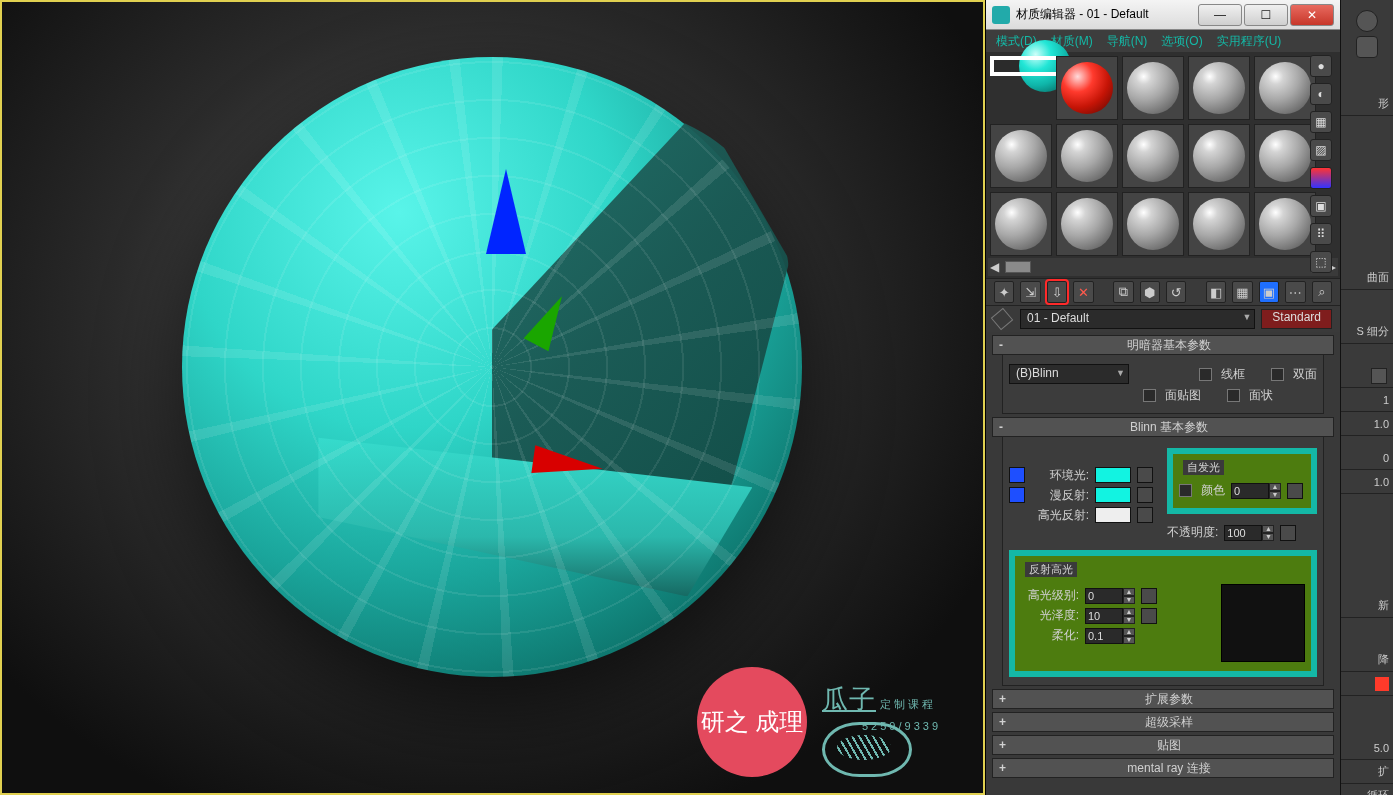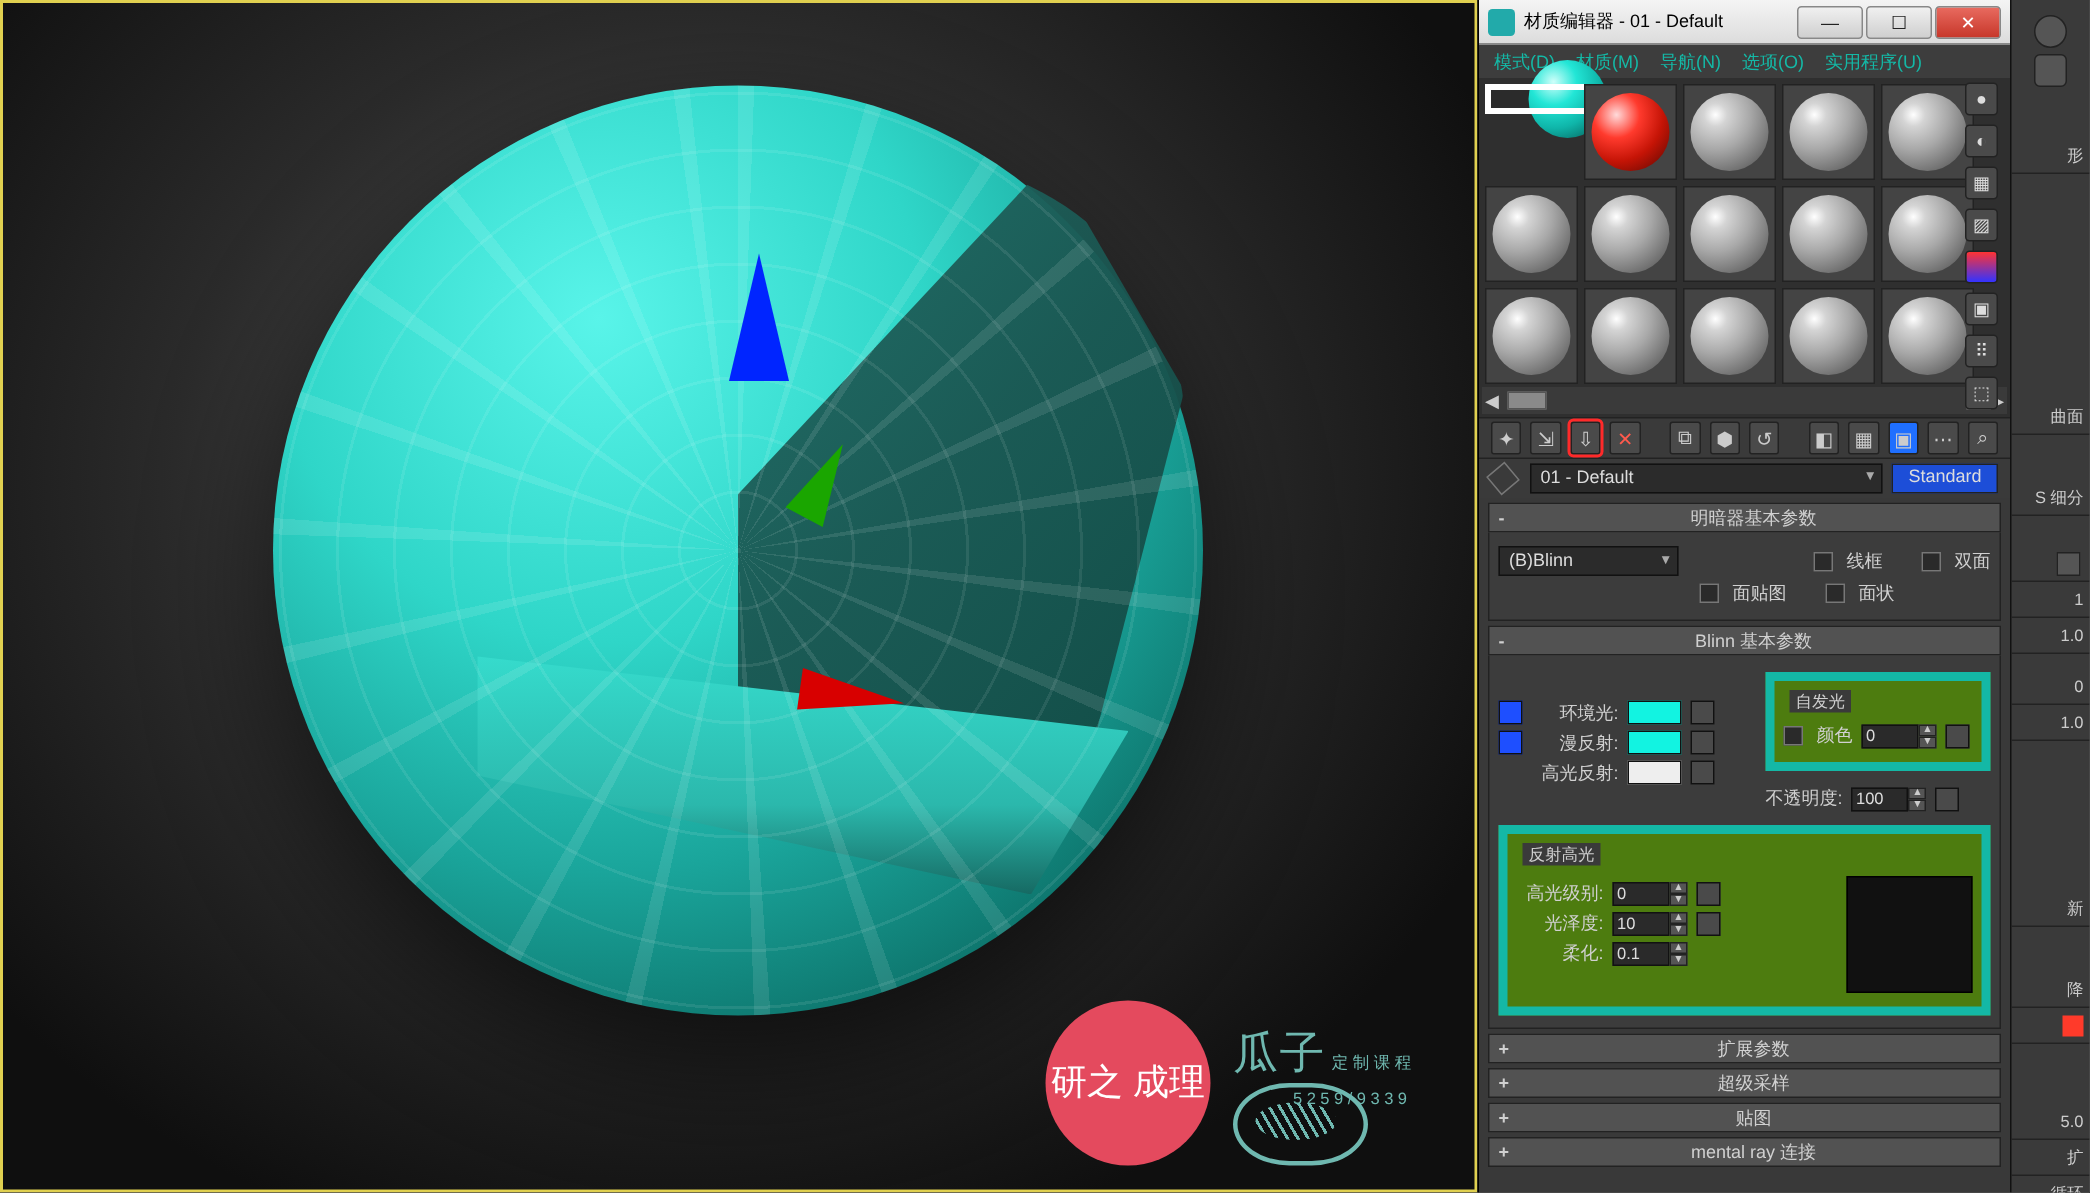--- a/index.html
+++ b/index.html
@@ -45,21 +45,21 @@
   .arrow.green{left:57%; top:38%; width:0; height:0; border-left:14px solid transparent;border-right:14px solid transparent;border-bottom:55px solid #1aa600; transform:rotate(28deg);}
   .arrow.red  {left:60%; top:60%; width:0; height:0; border-left:14px solid transparent;border-right:14px solid transparent;border-bottom:70px solid #d80000; transform:rotate(98deg);}
 
   
   .wm-circle{
     position:absolute; left:695px; top:665px; width:110px; height:110px;border-radius:50%;
     background:#e44a5e; color:#fff; display:flex;align-items:center;justify-content:center;
     font-size:24px; writing-mode:horizontal-tb; line-height:1.1; text-align:center;
   }
   .wm-badge{ position:absolute; left:820px; top:680px; color:#6fb8b0; text-align:left; font-size:14px;}
-  .wm-badge .h{font-size:30px; letter-spacing:1px;}
+  .wm-badge .h{font-size:26px; letter-spacing:1px;text-decoration:underline;}
   .wm-badge .s{font-size:11px; letter-spacing:3px; color:#6fb8b0;}
   .seed{
     position:absolute; left:820px; top:720px; width:90px;height:55px;border:3px solid #6fb8b0;border-radius:50%/60%;
   }
   .seed::after{content:""; position:absolute;inset:10px 18px 14px 12px;border-radius:50%;background:repeating-linear-gradient(60deg,#6fb8b0 0 2px,transparent 2px 6px);}
 
   
   .me {
     position: absolute; left: 985px; top: 0; width: 355px; height: 795px;
     background:#393939; color:#d0d0d0; font-size:12px;
@@ -94,26 +94,26 @@
   .tools{height:28px;display:flex;align-items:center;gap:6px;padding:0 8px;background:#3a3a3a;border-top:1px solid #222;border-bottom:1px solid #222;}
   .tbtn{width:22px;height:22px;background:#4a4a4a;border:1px solid #222;border-radius:2px;display:flex;align-items:center;justify-content:center;color:#ccc;font-size:13px;cursor:pointer;}
   .tbtn.hot{outline:2px solid #ff2a2a;}
   .tbtn.blue{background:#1f6fff;}
   .tbtn.del{color:#ff5a4d;}
 
   .namebar{height:26px;display:flex;align-items:center;gap:6px;padding:0 8px;background:#3a3a3a;}
   .pick{width:16px;height:16px;border:1px solid #777;transform:rotate(-40deg);margin-right:4px;}
   .dropdown{flex:1;height:20px;background:#2b2b2b;border:1px solid #111;color:#ddd;padding:1px 16px 1px 6px;position:relative;cursor:pointer;}
   .dropdown::after{content:"▼";position:absolute;right:3px;top:2px;color:#aaa;font-size:9px;}
-  .typebtn{height:20px;padding:0 10px;background:#1d4ed8;border:1px solid #222;color:#ddd;cursor:pointer;}
+  .typebtn{height:20px;padding:0 10px;background:#7f1d1d;border:1px solid #222;color:#ddd;cursor:pointer;}
 
   .rollhead{height:20px;background:#525252;border:1px solid #222;display:flex;align-items:center;padding:0 6px;margin:3px 6px 0 6px;cursor:pointer;}
   .rollhead .pm{width:12px;font-weight:bold;}
   .rollhead .lbl{flex:1;text-align:center;}
-  .rollbody{background:#3c3c3c;border:1px solid #222;border-top:none;margin:0 6px;padding:6px;}
+  .rollbody{background:#3c3c3c;border:1px solid #222;border-top:none;margin:0 16px;padding:6px;}
 
   .row{display:flex;align-items:center;gap:6px;margin:3px 0;}
   .sel{height:20px;background:#2b2b2b;border:1px solid #111;color:#ddd;padding:1px 16px 1px 6px;position:relative;min-width:120px;cursor:pointer;}
   .sel::after{content:"▼";position:absolute;right:3px;top:3px;color:#aaa;font-size:9px;}
   .chk{width:13px;height:13px;border:1px solid #777;background:#2a2a2a;display:inline-block;margin-right:3px;cursor:pointer;}
   .group{border:6px solid #14b8a6;padding:6px;margin:2px 0;background:#4d7c0f;}
   .group-label{font-size:11px;margin:-12px 0 4px 4px;background:#3a3a3a;display:inline-block;padding:0 4px;}
   .swatch{width:36px;height:16px;border:1px solid #111;display:inline-block;cursor:pointer;}
   .swatch.cyan{background:#12f3e1;}
   .swatch.white{background:#eee;}

